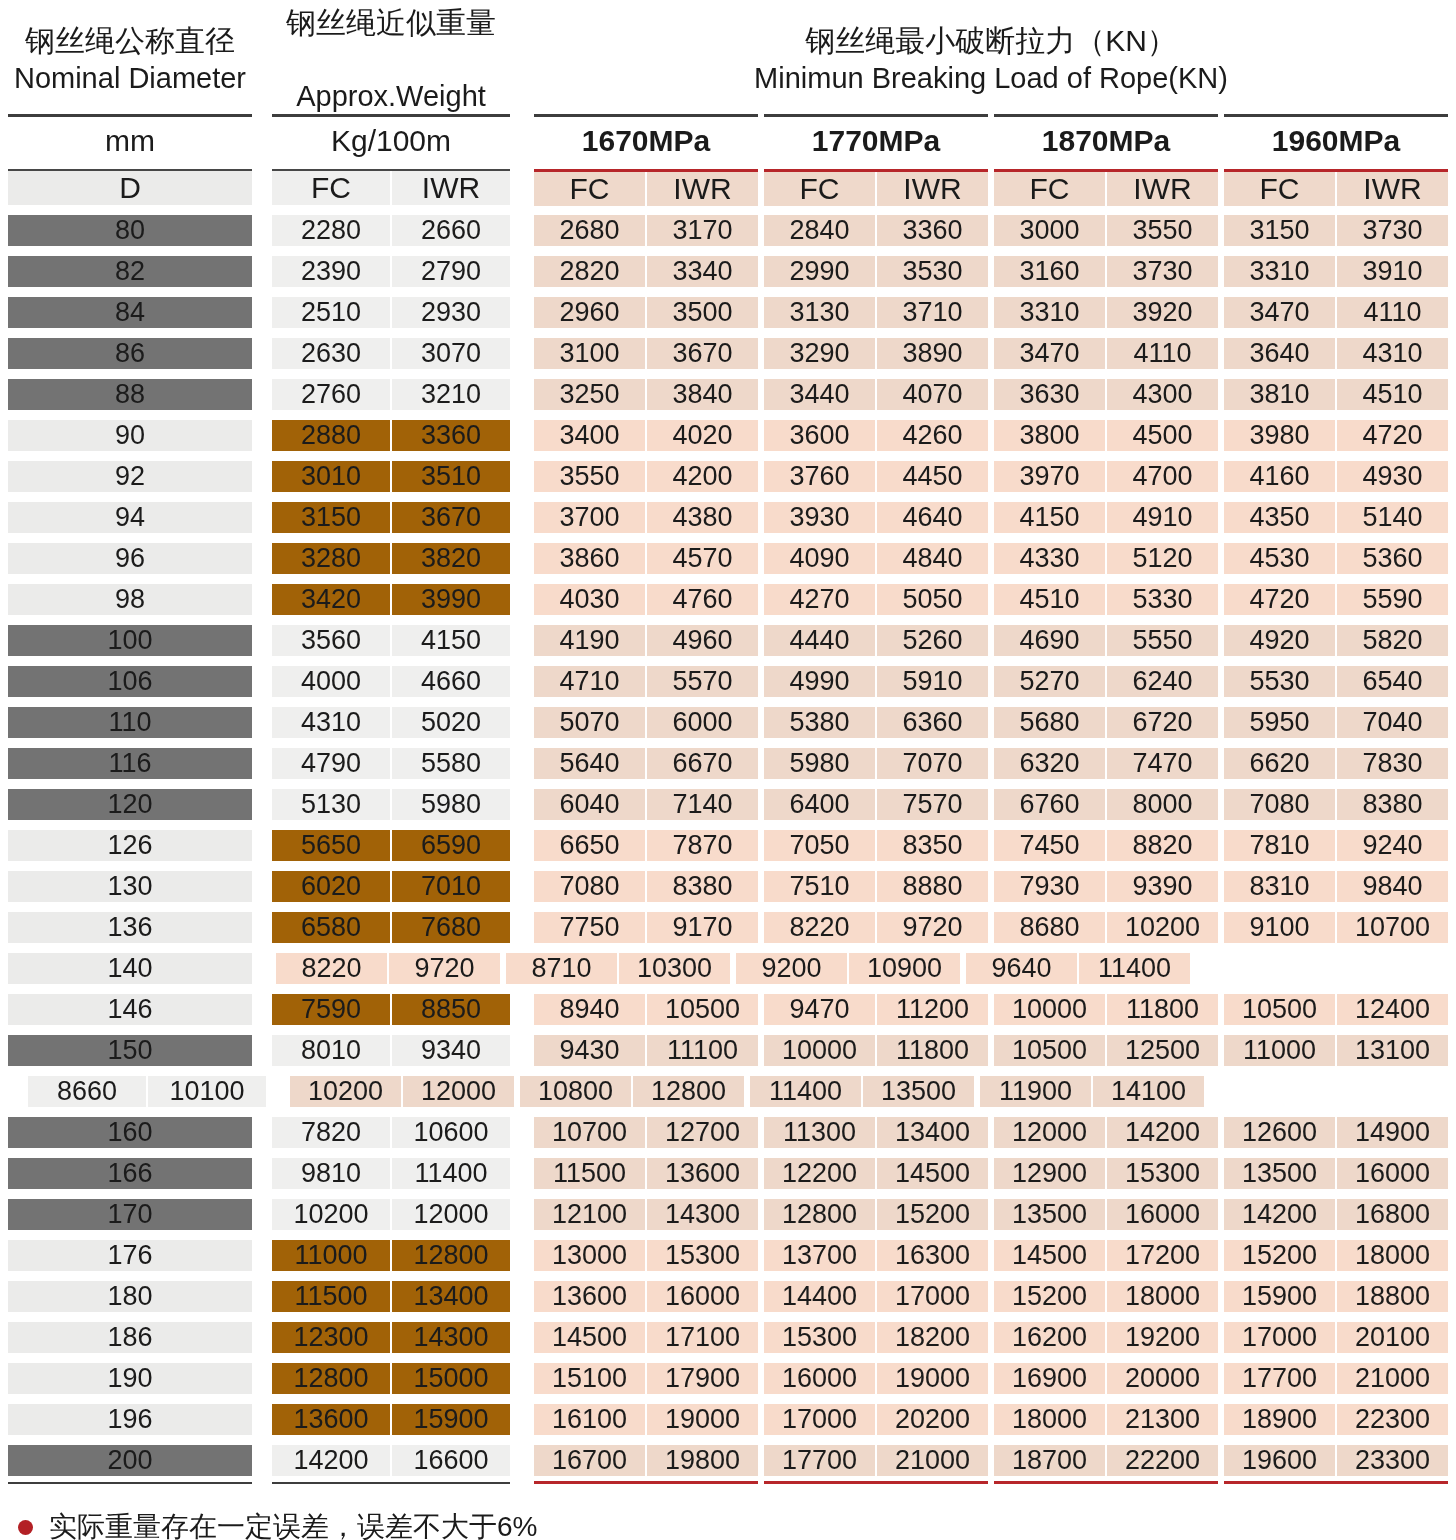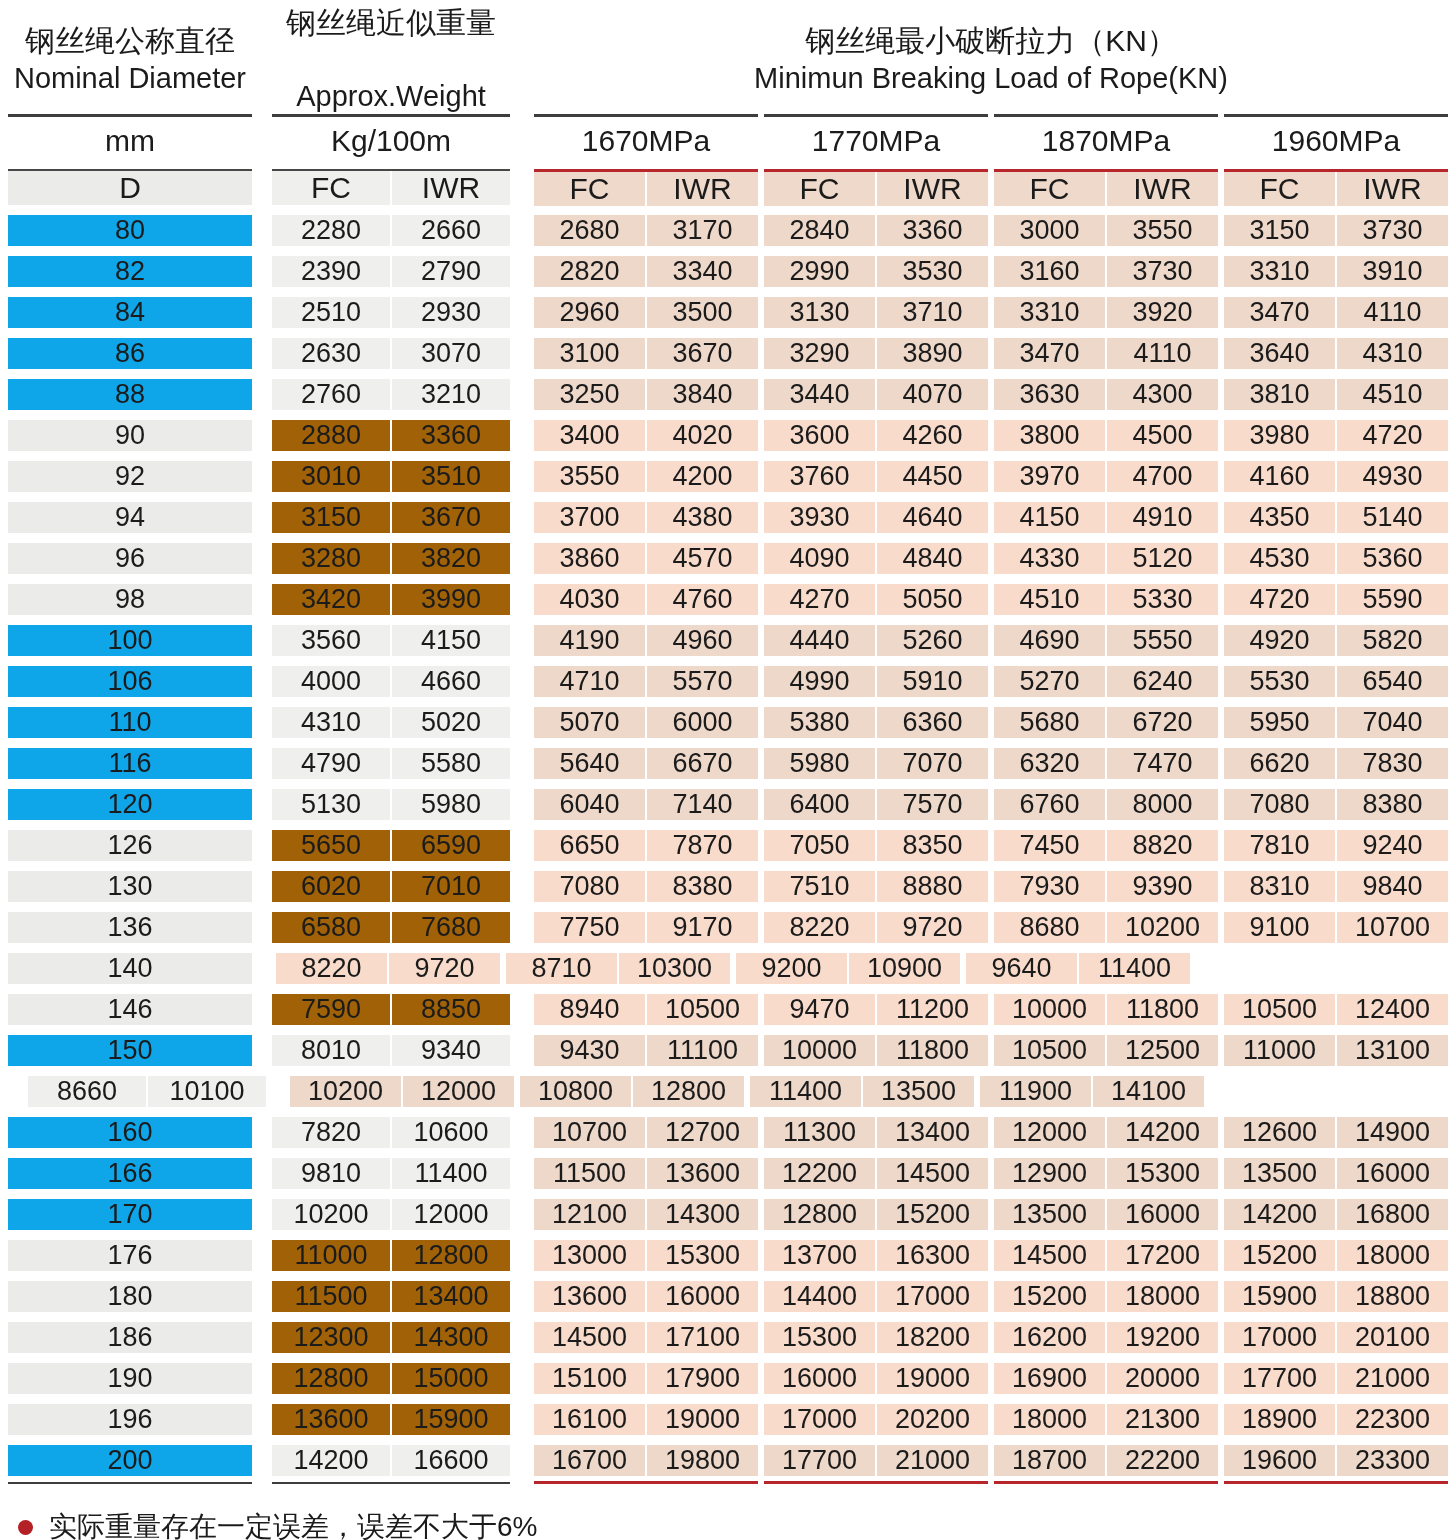--- a/index.html
+++ b/index.html
@@ -9,21 +9,21 @@
     font-family:"Liberation Sans","DejaVu Sans",sans-serif;
     color:#1b1b1b; overflow:hidden;
   }
   .page { padding:12px 8px 0 8px; }
   .frow { display:flex; align-items:center; }
   .cell { display:flex; align-items:center; justify-content:center; }
   .w-d   { width:244px; }
   .w-kg  { width:118px; }
   .w-mpa { width:111px; }
   .w-kgp { width:238px; }
-  .w-mpap{ width:224px; }
+  .w-mpap{ width:224px;font-weight:bold; }
   .w-mpaall { width:914px; }
   .ml-a { margin-left:20px;gap:36px; }
   .ml-b { margin-left:24px; }
   .ml-c { margin-left:6px; }
   .pair { display:flex; gap:2px; }
   
   .title-row { height:94px; margin-bottom:8px; }
   .tblock { display:flex; flex-direction:column; justify-content:flex-end; text-align:center; }
   .tblock .zh { font-size:30px; line-height:38px; }
   .tblock .en { font-size:29px; line-height:36px; }
@@ -35,21 +35,21 @@
   .brule-red  { height:3px; background:#b7262a; }
   
   .unit-row { height:47px; font-size:30px; }
   
   .sub-row { height:44px; font-size:30px; margin-bottom:1px; margin-top:1px; }
   .top-dark { border-top:2px solid #474747; }
   .top-red  { border-top:3px solid #b7262a; }
   
   .trow { height:40px; font-size:27px; margin-bottom:1px; }
   
-  .bg-gl  { background:#0ea5e9; }
+  .bg-gl  { background:#737373; }
   .bg-gd  { background:#ebebea; }
   .bg-gl2 { background:#a16207; }
   .bg-gd2 { background:#efefee; }
   .bg-pl  { background:#f8dbcb; }
   .bg-pd  { background:#eed8ca; }
   .bg-ph  { background:#efd9cb; }
   
   .footnote { margin-top:24px; display:flex; align-items:center; padding-left:10px; }
   .dot { width:15px; height:15px; border-radius:50%; background:#b32025; margin-right:16px; flex:0 0 auto; }
   .fn-text { font-size:28px; }

